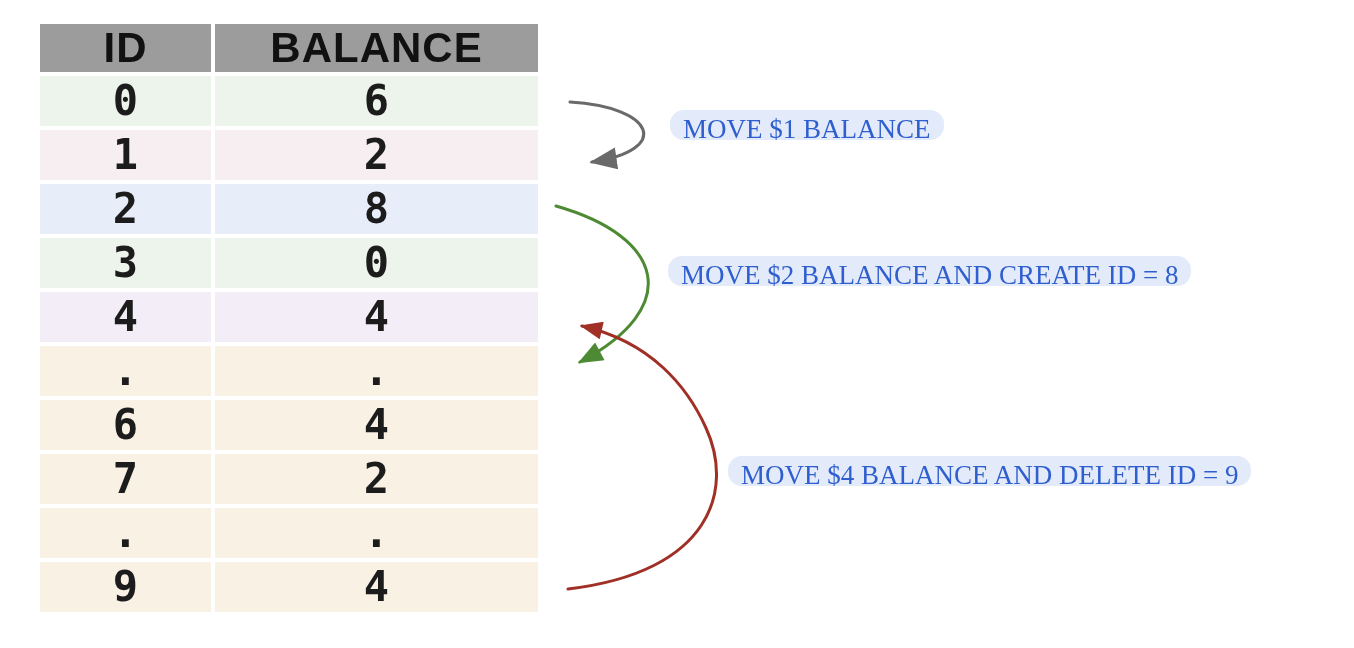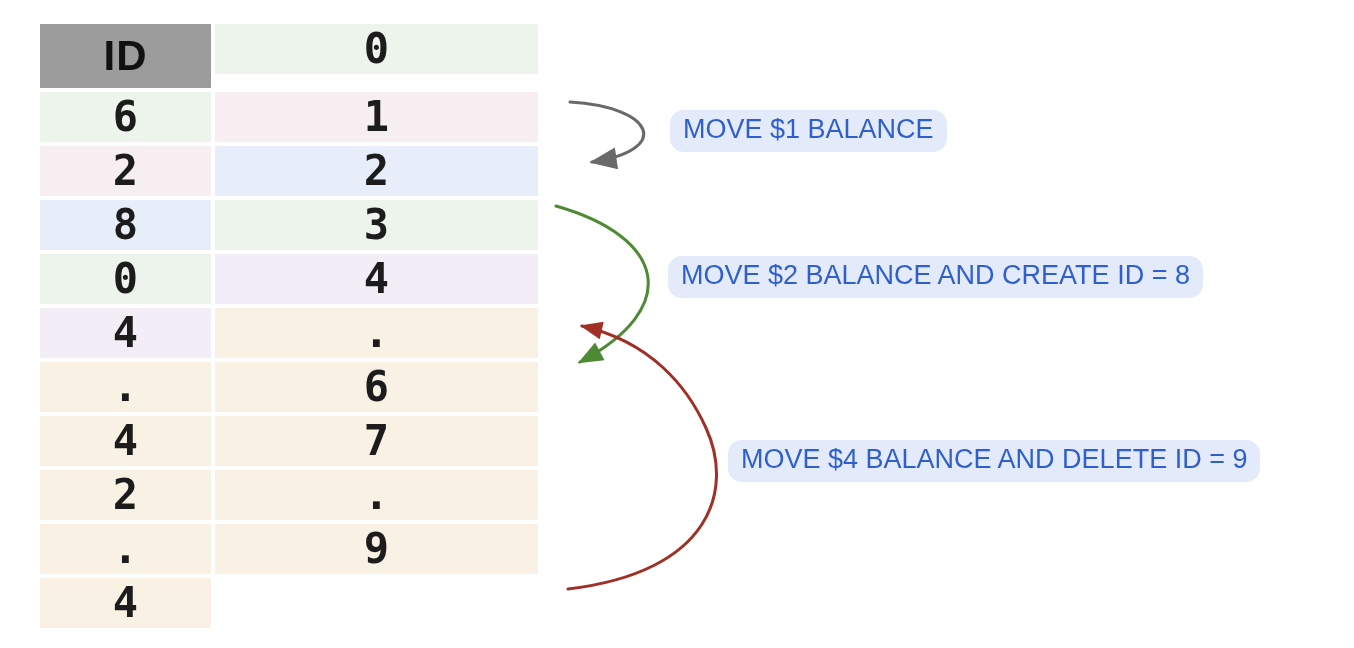--- a/index.html
+++ b/index.html
@@ -33,50 +33,50 @@
     align-items: center;
     justify-content: center;
     height: 50px;
     font-family: "DejaVu Sans Mono", monospace;
     font-weight: bold;
     font-size: 42px;
     color: #1c1c1c;
     line-height: 1;
   }
   .header-cell {
-    height: 64px;
+    height: 48px;
     background: #9c9c9c;
     font-family: "Liberation Sans", sans-serif;
     font-weight: bold;
     font-size: 42px;
     color: #111111;
     letter-spacing: 1px;
   }
   .bg-green    { background: #edf4ec; }
   .bg-pink     { background: #f7eef2; }
   .bg-blue     { background: #e7eefa; }
   .bg-lavender { background: #f2edf6; }
   .bg-cream    { background: #faf1e5; }
 
   
   .pill {
     position: absolute;
-    height: 42px;
+    height: 30px;
     line-height: 38px;
     padding: 0 13px;
     border-radius: 14px;
     background: #e3eafa;
     color: #2f5fce;
-    font-family: Liberation Sans, sans-serif;
+    font-family: Liberation Serif, serif;
     font-size: 27px;
     white-space: nowrap;
   }
   #pill-1 { left: 670px; top: 110px; }
   #pill-2 { left: 668px; top: 256px; }
-  #pill-3 { left: 728px; top: 440px; }
+  #pill-3 { left: 728px; top: 456px; }
 
   
   #arrow-layer {
     position: absolute;
     left: 0; top: 0;
     width: 1354px;
     height: 648px;
     pointer-events: none;
   }
   .arrow-path {
@@ -85,20 +85,21 @@
     stroke-linecap: round;
   }
 </style>
 </head>
 <body>
 
 <div id="stage">
 
   <div class="db-table">
     <div class="cell header-cell">ID</div>
+    <div class="cell header-cell">BALANCE</div>
 
     <div class="cell bg-green">0</div>
     <div class="cell bg-green">6</div>
 
     <div class="cell bg-pink">1</div>
     <div class="cell bg-pink">2</div>
 
     <div class="cell bg-blue">2</div>
     <div class="cell bg-blue">8</div>
 

